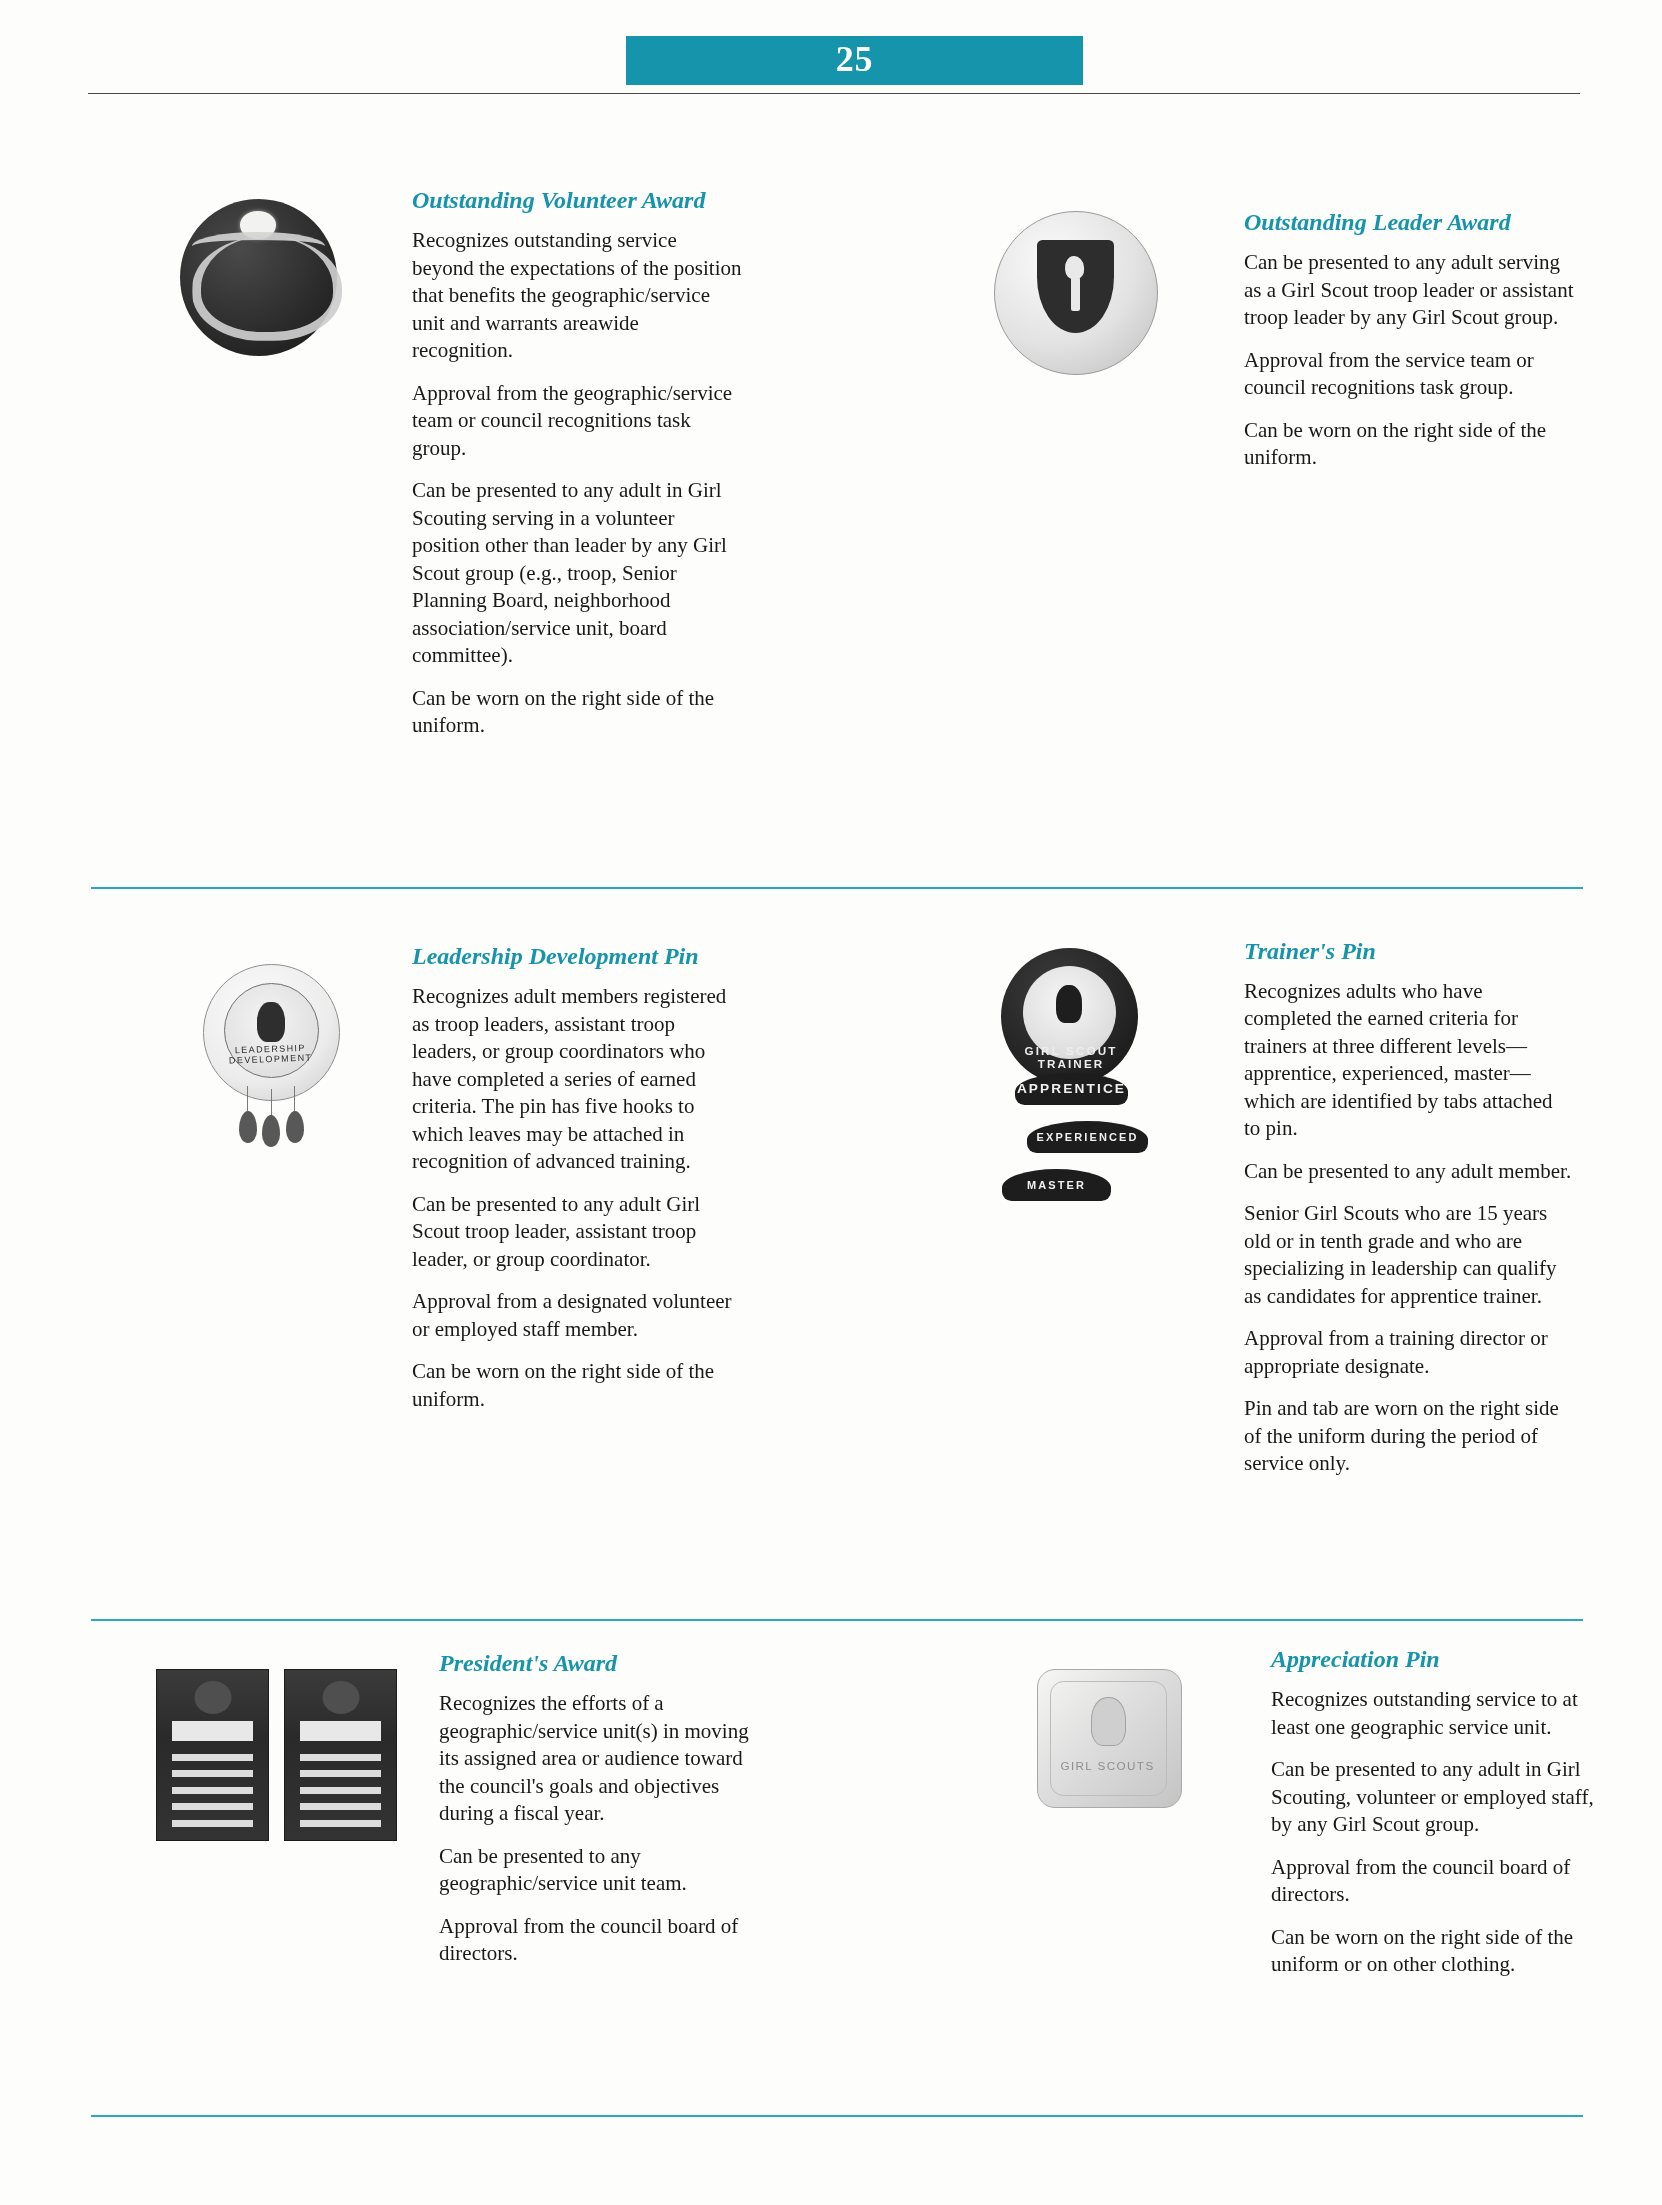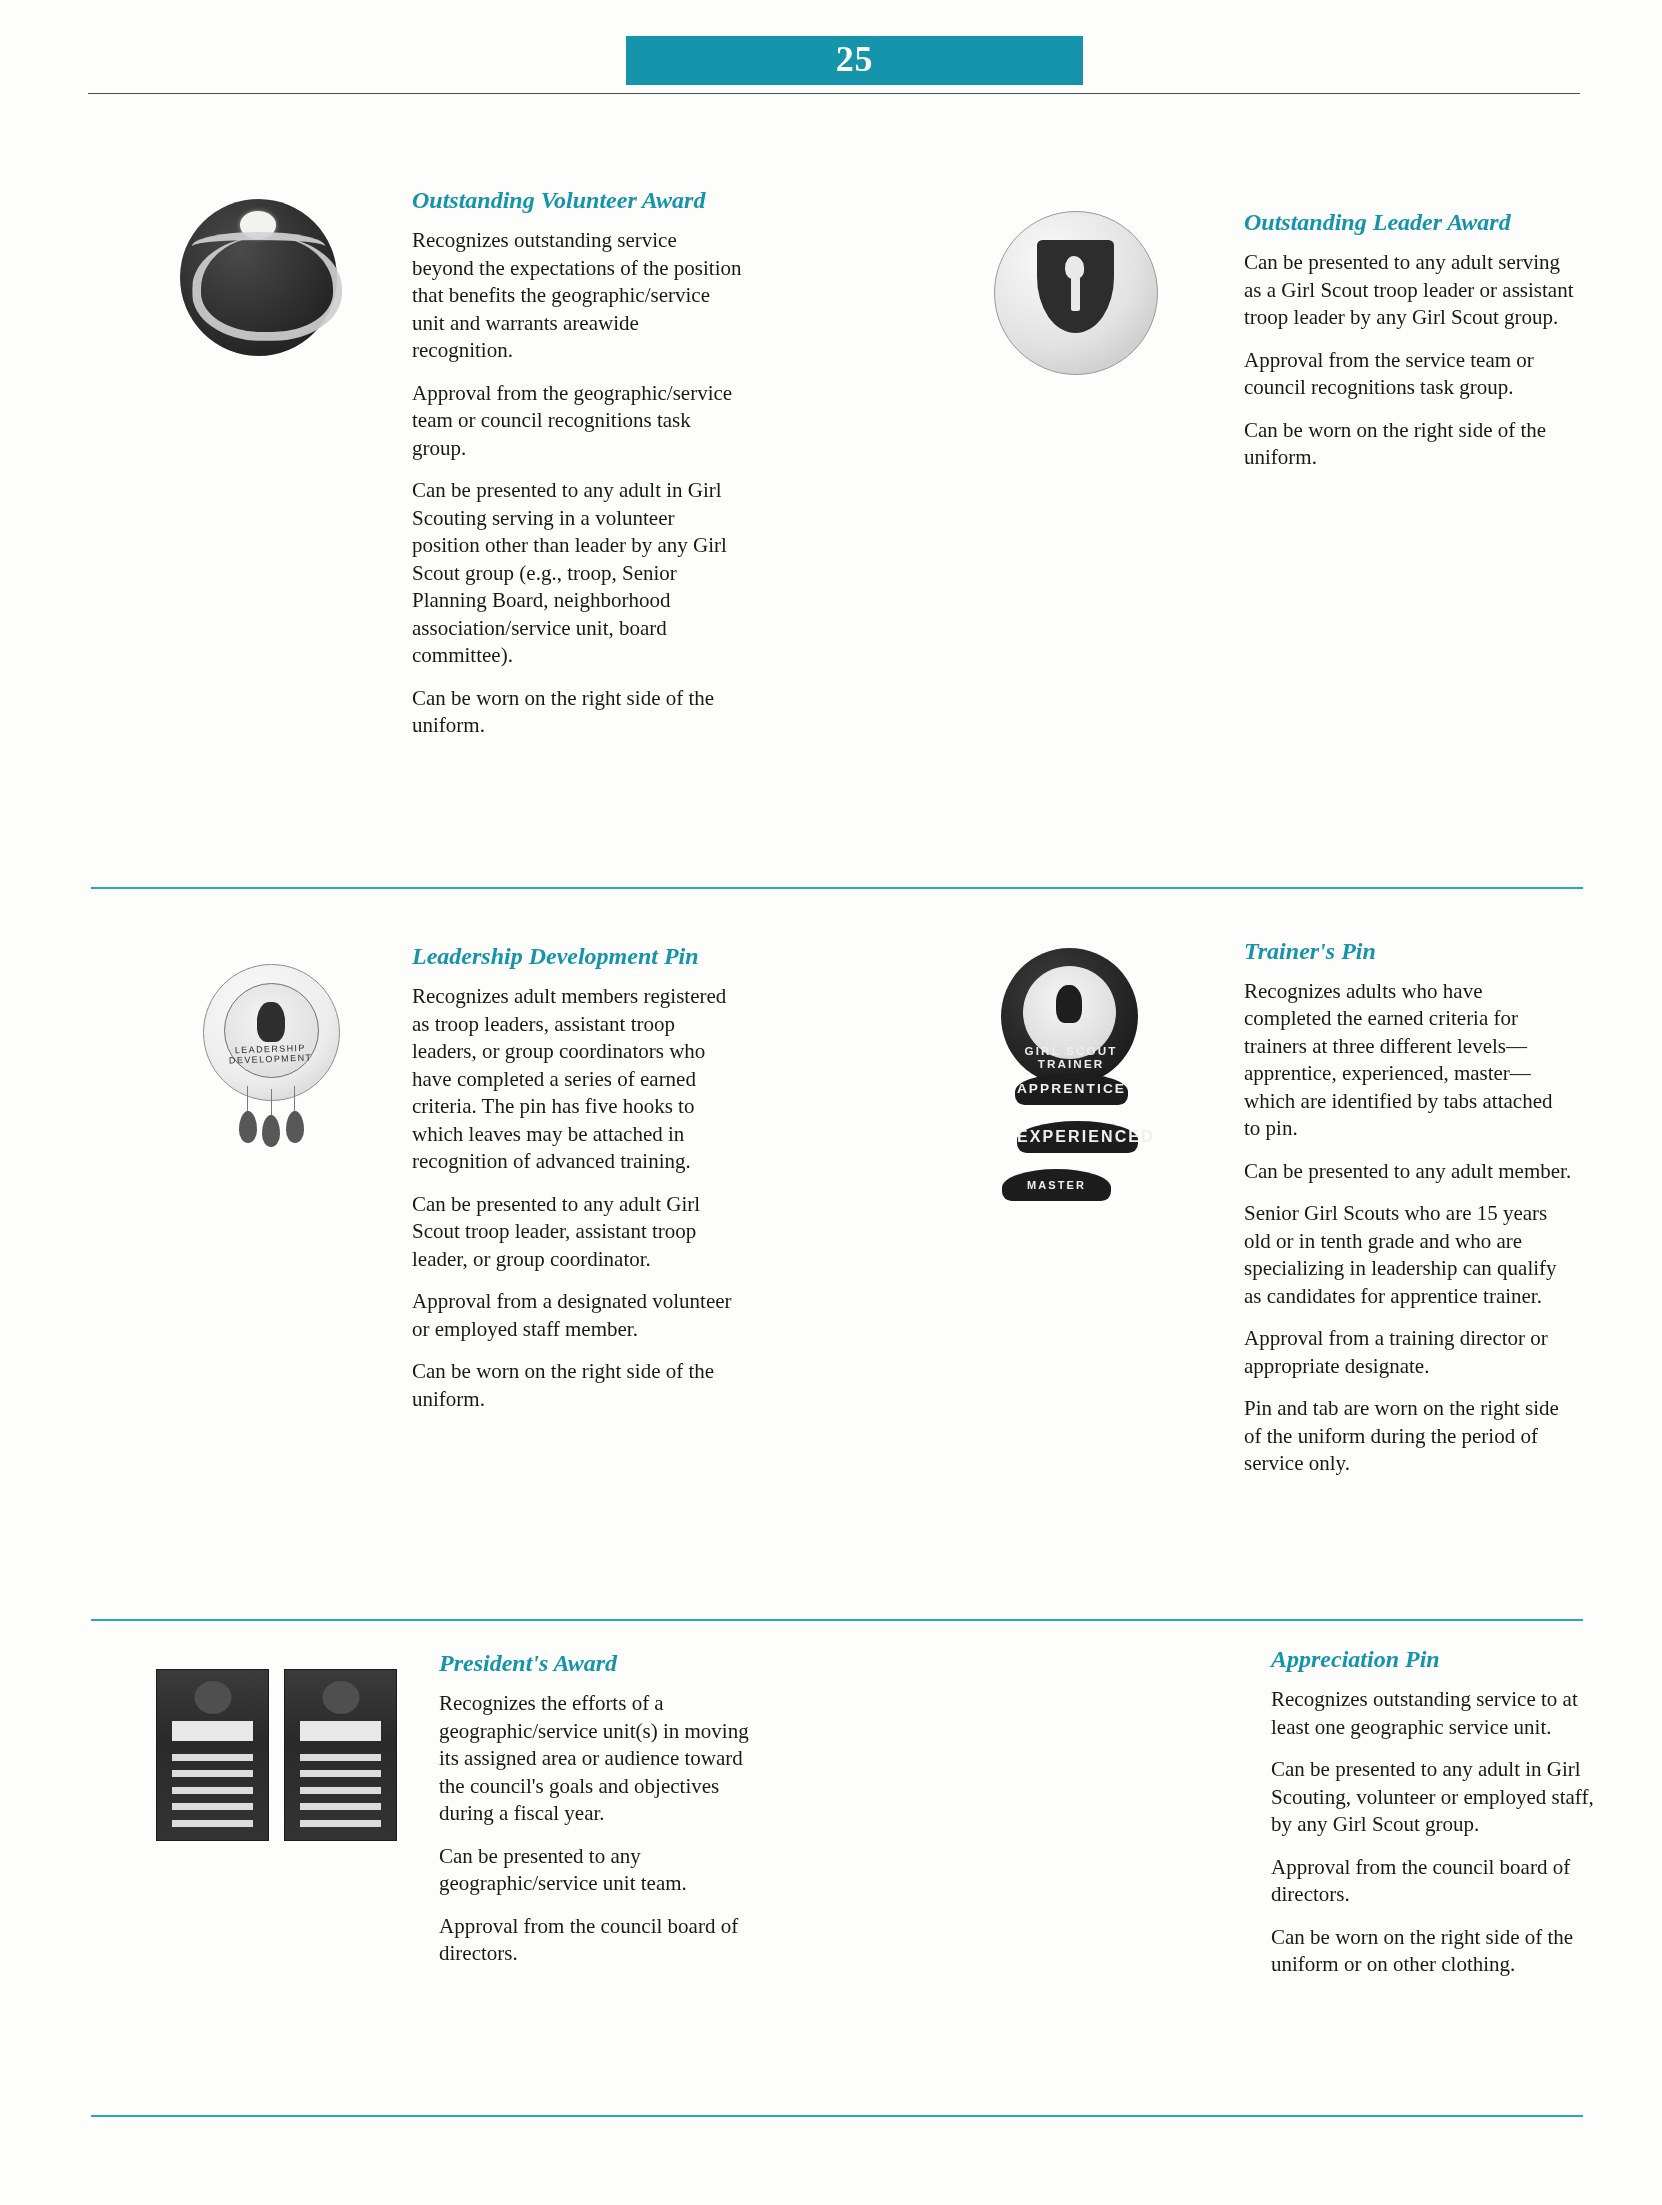--- a/index.html
+++ b/index.html
@@ -377,21 +377,21 @@
     </div>
 
     <div class="art tp-wrap" style="left:982px; top:6.9px;">
       <div class="tp-disc"></div>
       <div class="tp-inner"></div>
       <div class="tp-trefoil"></div>
       <div class="tp-ring-label">GIRL SCOUT TRAINER</div>
       <div class="tab" style="left:33px; top:125px; width:113px; height:32px; font-size:13.7px; line-height:32px;">
         <span>APPRENTICE</span>
       </div>
-      <div class="tab" style="left:35px; top:173px; width:121px; height:32px; font-size:16px; line-height:32px;">
+      <div class="tab" style="left:45px; top:173px; width:121px; height:32px; font-size:11px; line-height:32px;">
         <span>EXPERIENCED</span>
       </div>
       <div class="tab" style="left:20px; top:221px; width:109px; height:32px; font-size:11px; line-height:32px;">
         <span>MASTER</span>
       </div>
     </div>
 
     <div class="col" style="left:1244px; top:-5.5px; width:330px;">
       <h2 class="entry-title">Trainer's Pin</h2>
       <div class="entry-body">
@@ -431,20 +431,26 @@
 
     <div class="col" style="left:412px; top:0px; width:330px;">
       <h2 class="entry-title">President's Award</h2>
       <div class="entry-body">
         <p>Recognizes the efforts of a geographic/service unit(s) in moving its assigned area or audience toward the council's goals and objectives during a fiscal year.</p>
         <p>Can be presented to any geographic/service unit team.</p>
         <p>Approval from the council board of directors.</p>
       </div>
     </div>
 
+    <div class="art ap-wrap" style="left:1004px; top:15px;">
+      <div class="ap-square"></div>
+      <div class="ap-inner"></div>
+      <div class="ap-trefoil"></div>
+      <div class="ap-text">GIRL SCOUTS</div>
+    </div>
 
     <div class="col" style="left:1244px; top:-4.1px; width:330px;">
       <h2 class="entry-title">Appreciation Pin</h2>
       <div class="entry-body">
         <p>Recognizes outstanding service to at least one geographic service unit.</p>
         <p>Can be presented to any adult in Girl Scouting, volunteer or employed staff, by any Girl Scout group.</p>
         <p>Approval from the council board of directors.</p>
         <p>Can be worn on the right side of the uniform or on other clothing.</p>
       </div>
     </div>

